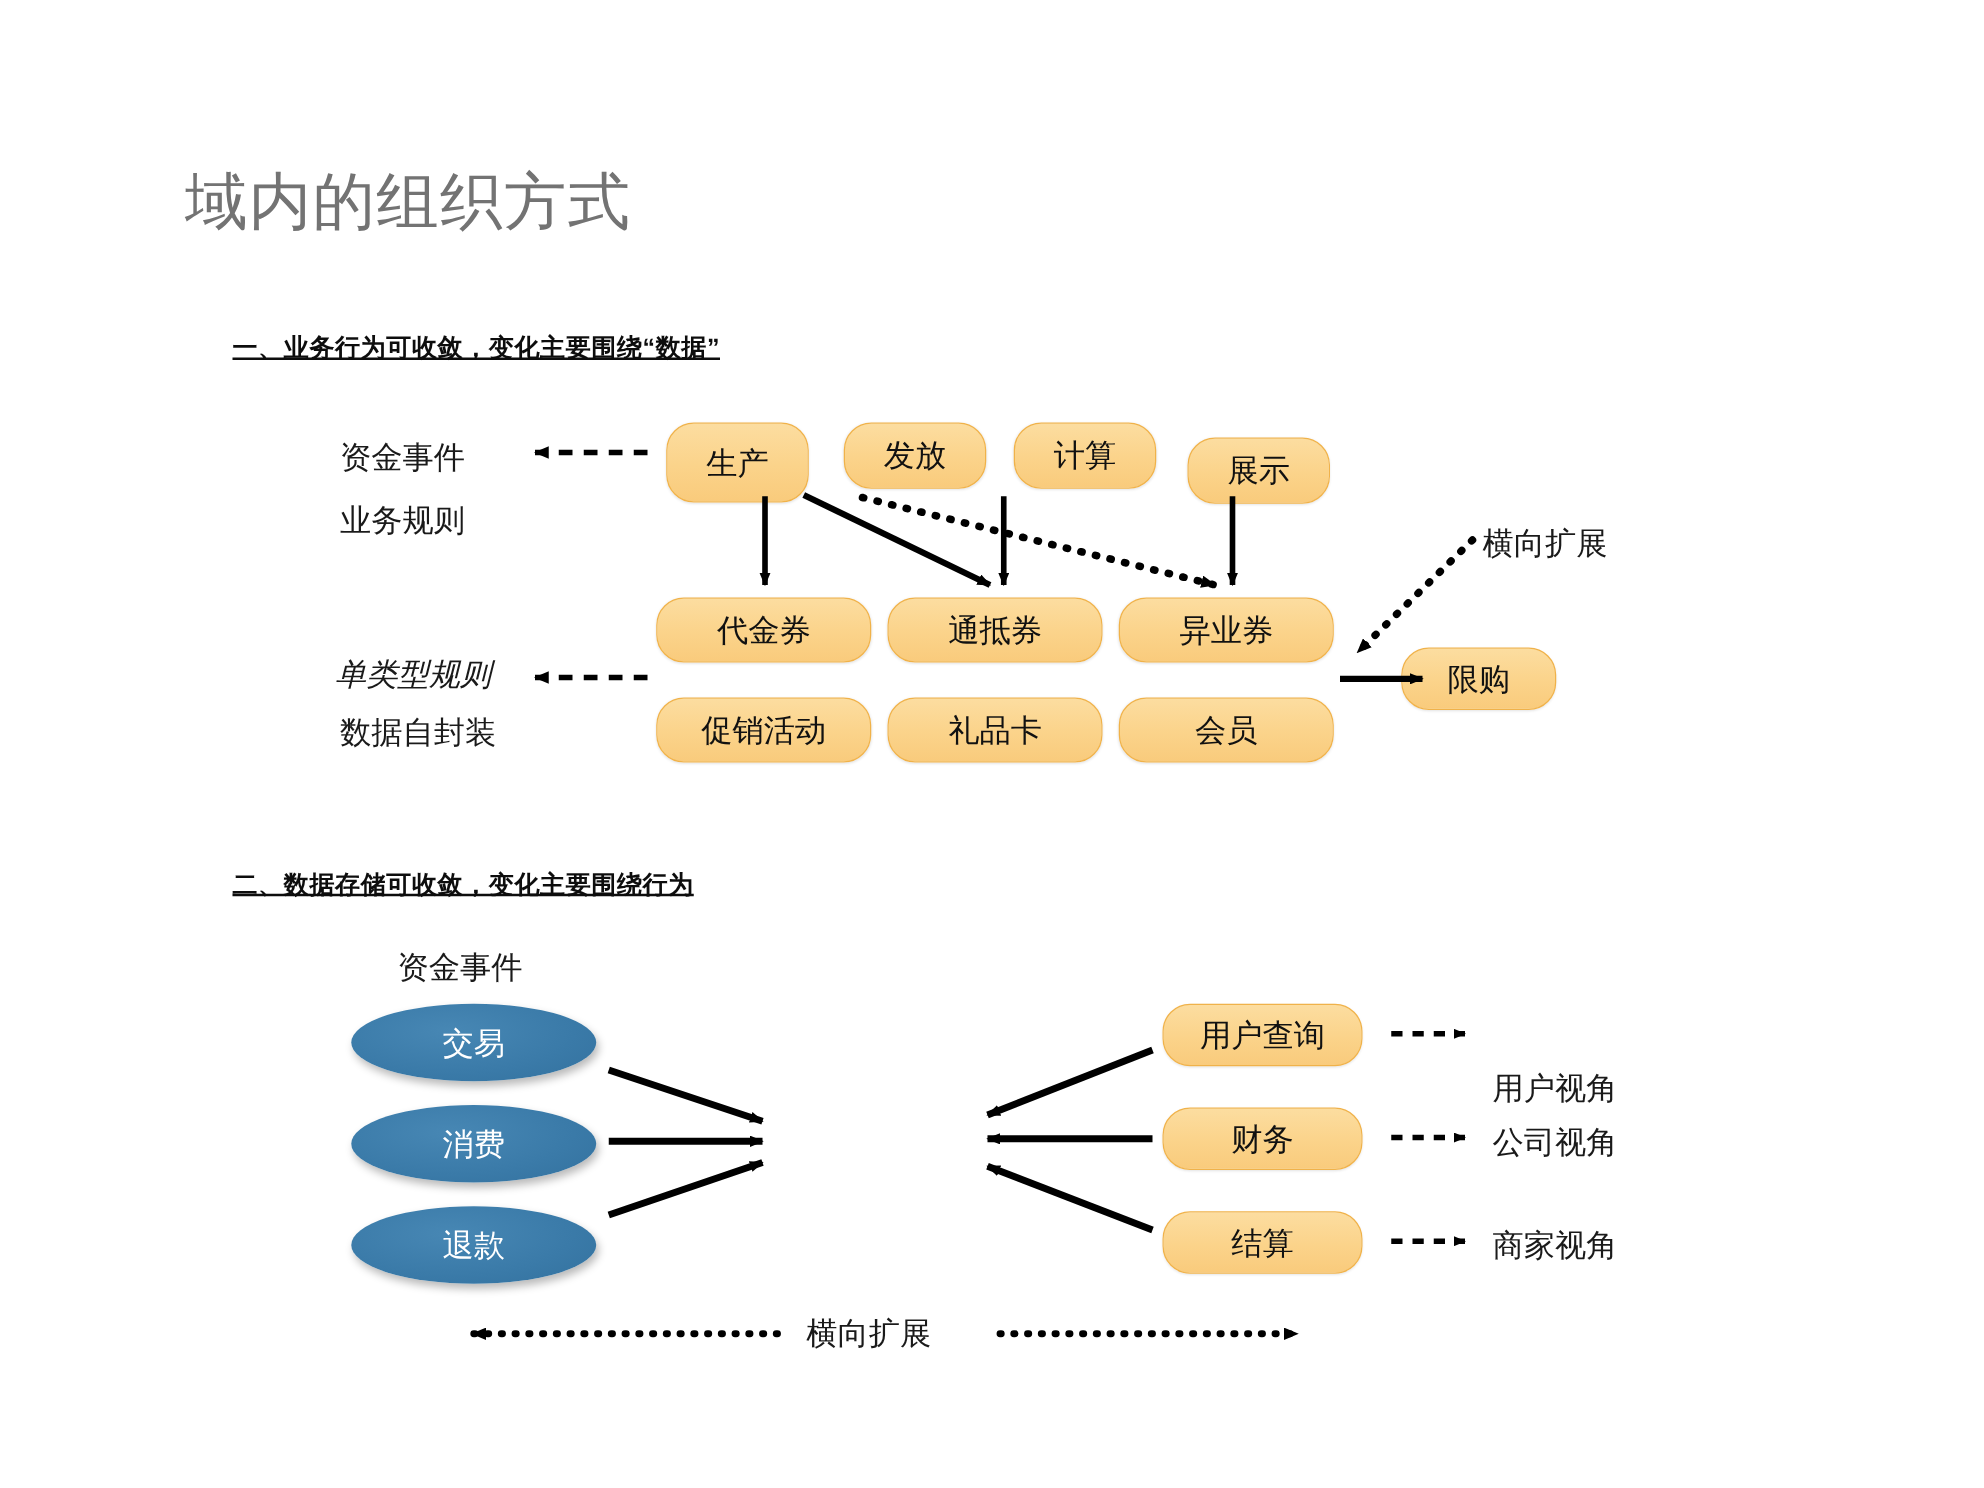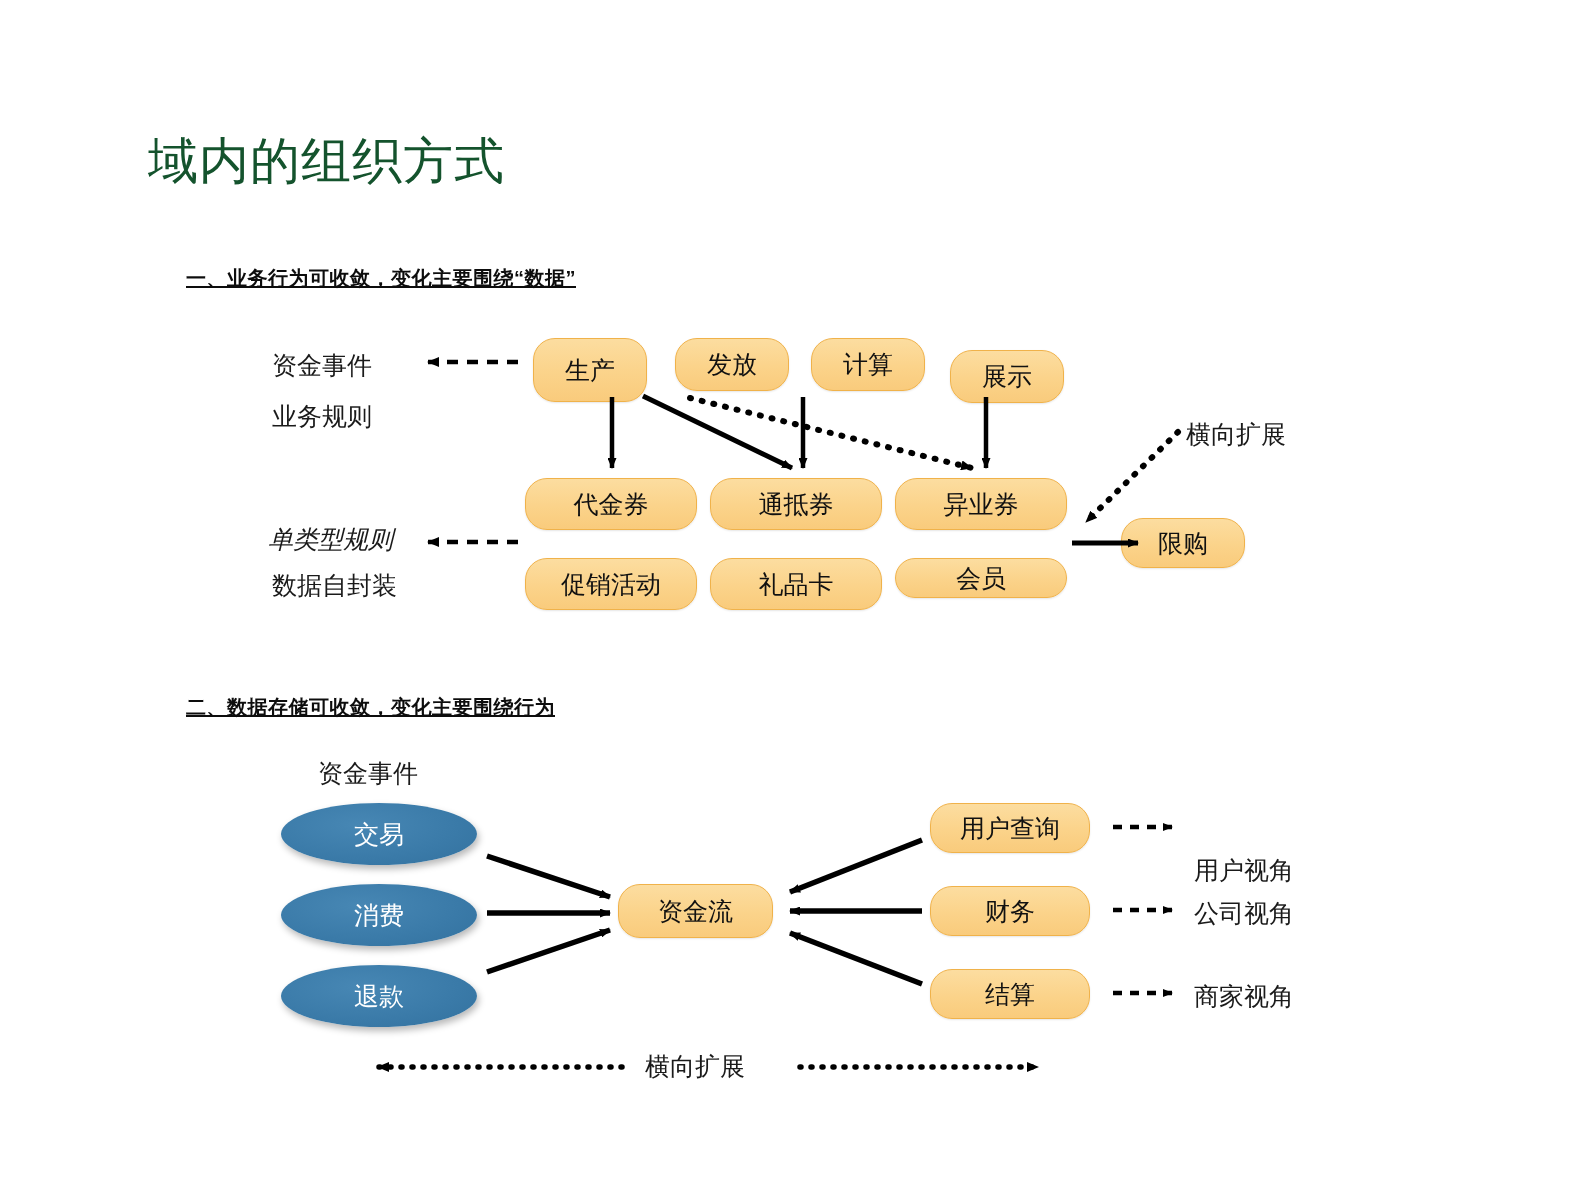--- a/index.html
+++ b/index.html
@@ -16,21 +16,21 @@
     height: 1190px;
     background: #ffffff;
   }
 
   
   .slide-title {
     position: absolute;
     left: 148px; top: 128px;
     font-size: 50px;
     font-weight: 400;
-    color: #14532d;
+    color: #737373;
     letter-spacing: 1px;
     white-space: nowrap;
   }
   .section-head {
     position: absolute;
     font-size: 20px;
     font-weight: bold;
     color: #0d0d0d;
     letter-spacing: 0.5px;
     white-space: nowrap;
@@ -102,34 +102,33 @@
   <div class="node" style="left:675px; top:338px; width:114px; height:53px;">发放</div>
   <div class="node" style="left:811px; top:338px; width:114px; height:53px;">计算</div>
   <div class="node" style="left:950px; top:350px; width:114px; height:53px;text-align:right;">展示</div>
 
   <div class="node" style="left:525px; top:478px; width:172px; height:52px;">代金券</div>
   <div class="node" style="left:710px; top:478px; width:172px; height:52px;">通抵券</div>
   <div class="node" style="left:895px; top:478px; width:172px; height:52px;">异业券</div>
 
   <div class="node" style="left:525px; top:558px; width:172px; height:52px;">促销活动</div>
   <div class="node" style="left:710px; top:558px; width:172px; height:52px;">礼品卡</div>
-  <div class="node" style="left:895px; top:558px; width:172px; height:40px;">会员</div>
+  <div class="node" style="left:895px; top:558px; width:172px; height:52px;">会员</div>
 
   <div class="plain-label" style="left:1186px; top:418px;">横向扩展</div>
   <div class="node" style="left:1121px; top:518px; width:124px; height:50px;">限购</div>
 
   <div class="section-head" id="sec2-head">二、数据存储可收敛，变化主要围绕行为</div>
 
   <div class="plain-label" style="left:318px; top:757px;">资金事件</div>
 
   <div class="ellipse" style="left:281px; top:803px; width:196px; height:62px;">交易</div>
   <div class="ellipse" style="left:281px; top:884px; width:196px; height:62px;">消费</div>
   <div class="ellipse" style="left:281px; top:965px; width:196px; height:62px;">退款</div>
 
-  <div class="node" style="left:618px; top:884px; width:155px; height:54px;">资金流</div>
 
   <div class="node" style="left:930px; top:803px; width:160px; height:50px;">用户查询</div>
   <div class="node" style="left:930px; top:886px; width:160px; height:50px;">财务</div>
   <div class="node" style="left:930px; top:969px; width:160px; height:50px;">结算</div>
 
   <div class="plain-label" style="left:1194px; top:854px;">用户视角</div>
   <div class="plain-label" style="left:1194px; top:897px;">公司视角</div>
   <div class="plain-label" style="left:1194px; top:980px;">商家视角</div>
 
   <div class="plain-label" style="left:645px; top:1050px;">横向扩展</div>

